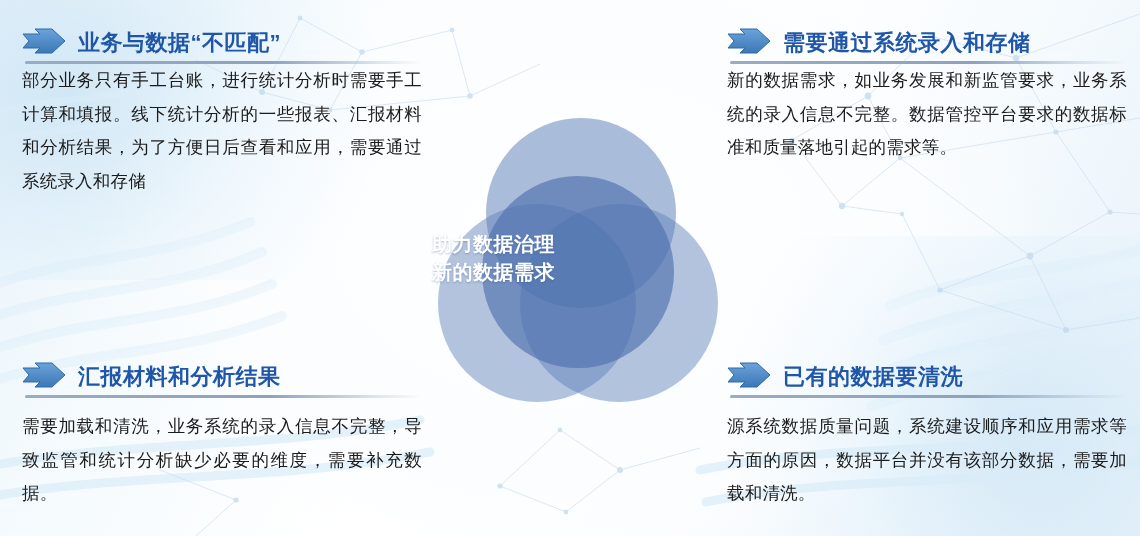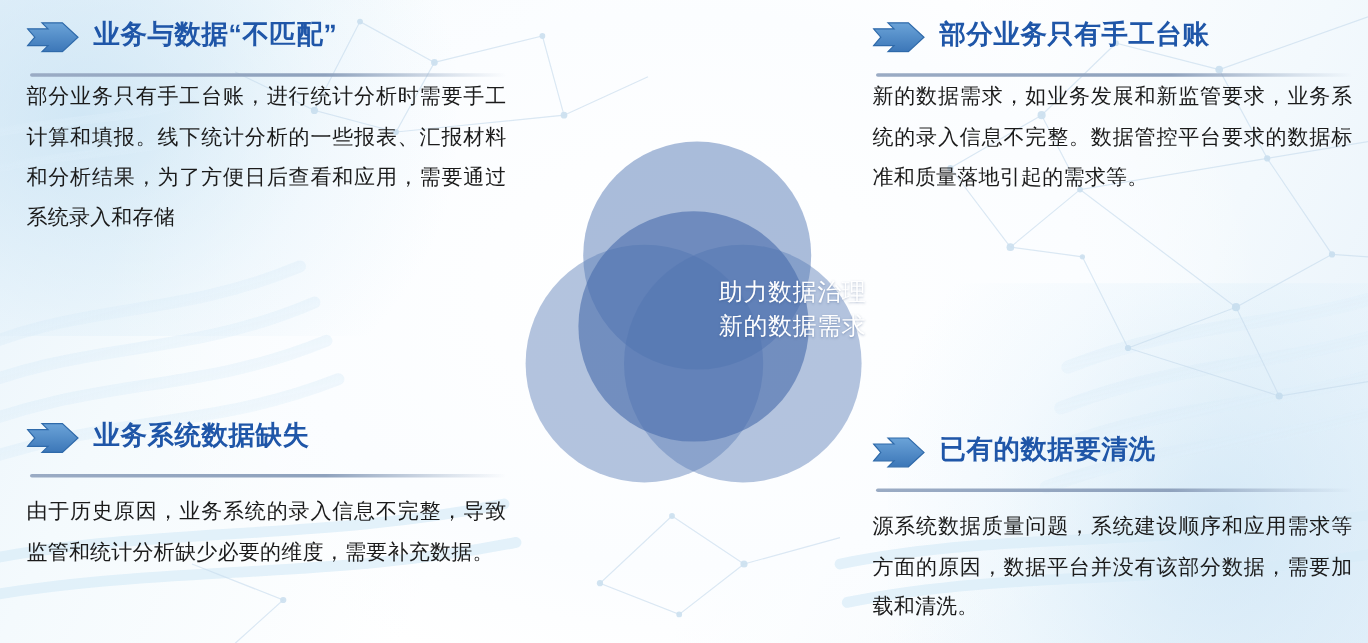--- a/index.html
+++ b/index.html
@@ -69,43 +69,43 @@
     background: rgba(92, 126, 184, 0.46);
   }
   .venn-core { 
     left: 50px;  top: 58px;  width: 192px; height: 192px;
     background: rgba(74, 110, 173, 0.62);
   }
   .venn-text {
     position: absolute;
     left: 0; right: 0;
     top: 112px;
-    text-align: right;
+    text-align: left;
     color: #ffffff;
     font-size: 20px;
-    font-weight: normal;
+    font-weight: bold;
     line-height: 1.42;
     letter-spacing: 0.5px;
     text-shadow: 0 1px 2px rgba(40,70,120,0.35);
   }
   .venn-text span { display: block; }
 
   
   .block {
     position: absolute;
     width: 400px;
   }
   .block-tl { left: 22px;  top: 18px; }
   .block-tr { left: 727px; top: 18px; }
   .block-bl { left: 22px;  top: 352px; }
-  .block-br { left: 727px; top: 364px; }
+  .block-br { left: 727px; top: 352px; }
 
   .block-head {
     display: flex;
-    align-items: flex-start;
+    align-items: flex-end;
     height: 36px;
   }
   .arrow-icon {
     flex: 0 0 auto;
     width: 44px;
     height: 26px;
     margin-right: 12px;
     display: block;
   }
   .block-title {
@@ -242,35 +242,35 @@
     </div>
     <div class="block-rule"></div>
     <div class="block-body">部分业务只有手工台账，进行统计分析时需要手工计算和填报。线下统计分析的一些报表、汇报材料和分析结果，为了方便日后查看和应用，需要通过系统录入和存储</div>
   </div>
 
   <div class="block block-tr">
     <div class="block-head">
       <svg class="arrow-icon" viewBox="0 0 44 26" xmlns="http://www.w3.org/2000/svg">
         <path d="M1,6 L18,6 L13,1 L30,1 L43,13 L30,25 L13,25 L18,20 L1,20 L7,13 Z" fill="url(#ag1)" stroke="#2f6aaa" stroke-width="1"></path>
       </svg>
-      <div class="block-title">部分业务只有手工台账</div>
+      <div class="block-title">需要通过系统录入和存储</div>
     </div>
     <div class="block-rule"></div>
     <div class="block-body">新的数据需求，如业务发展和新监管要求，业务系统的录入信息不完整。数据管控平台要求的数据标准和质量落地引起的需求等。</div>
   </div>
 
   <div class="block block-bl">
     <div class="block-head">
       <svg class="arrow-icon" viewBox="0 0 44 26" xmlns="http://www.w3.org/2000/svg">
         <path d="M1,6 L18,6 L13,1 L30,1 L43,13 L30,25 L13,25 L18,20 L1,20 L7,13 Z" fill="url(#ag1)" stroke="#2f6aaa" stroke-width="1"></path>
       </svg>
-      <div class="block-title">业务系统数据缺失</div>
-    </div>
-    <div class="block-rule"></div>
-    <div class="block-body">由于历史原因，业务系统的录入信息不完整，导致监管和统计分析缺少必要的维度，需要补充数据。</div>
+      <div class="block-title">汇报材料和分析结果</div>
+    </div>
+    <div class="block-rule"></div>
+    <div class="block-body">需要加载和清洗，业务系统的录入信息不完整，导致监管和统计分析缺少必要的维度，需要补充数据。</div>
   </div>
 
   <div class="block block-br">
     <div class="block-head">
       <svg class="arrow-icon" viewBox="0 0 44 26" xmlns="http://www.w3.org/2000/svg">
         <path d="M1,6 L18,6 L13,1 L30,1 L43,13 L30,25 L13,25 L18,20 L1,20 L7,13 Z" fill="url(#ag1)" stroke="#2f6aaa" stroke-width="1"></path>
       </svg>
       <div class="block-title">已有的数据要清洗</div>
     </div>
     <div class="block-rule"></div>

